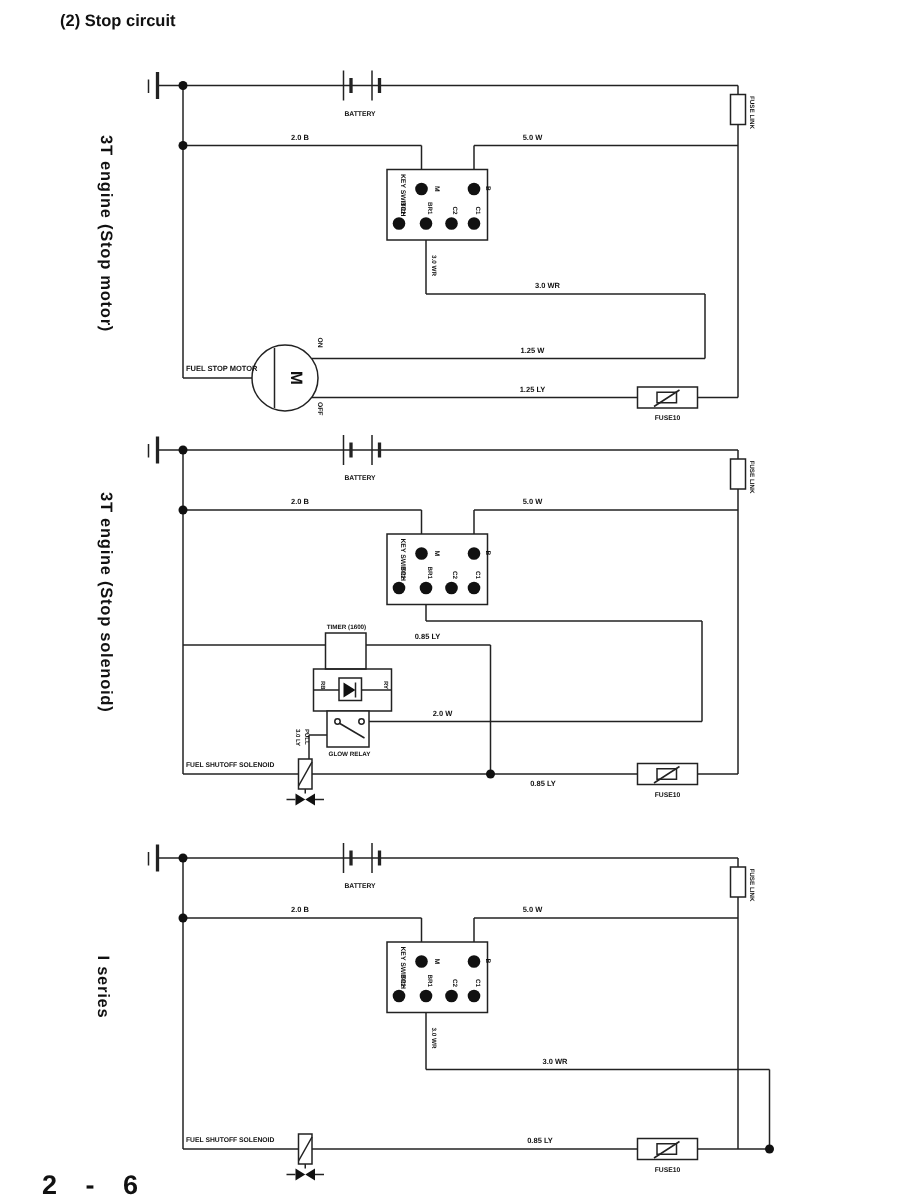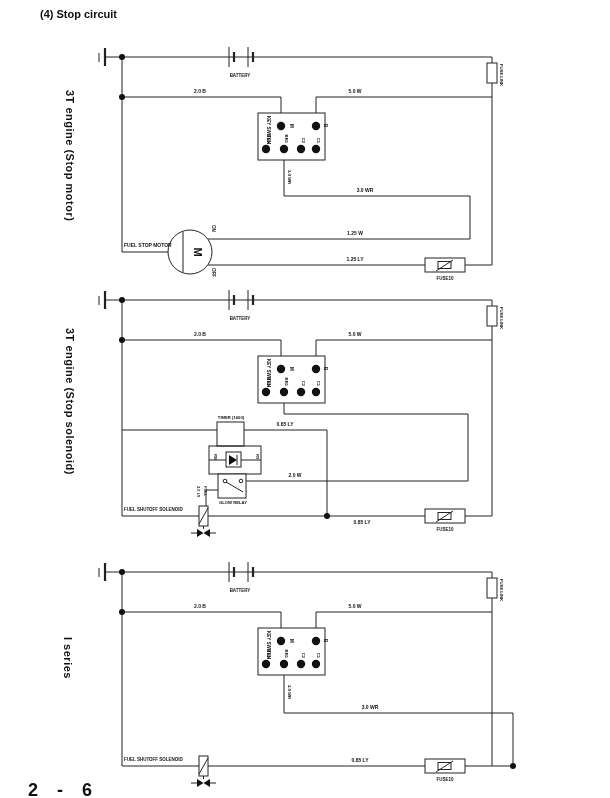--- a/index.html
+++ b/index.html
@@ -14,21 +14,21 @@
   svg .thick{stroke-width:2.2;}
   svg .dot{fill:#111;stroke:none;}
   svg .wbox{fill:#fff;}
   svg .fillb{fill:#111;stroke:none;}
   svg text{fill:#111;stroke:none;font-weight:bold;font-family:"Liberation Sans",sans-serif;}
   .t5{font-size:5px;} .t45{font-size:4.5px;} .t42{font-size:4.2px;} .t4{font-size:4px;} .tm{font-size:11px;}
 </style>
 </head>
 <body>
 
-<div class="title">(4) Stop circuit</div>
+<div class="title">(2) Stop circuit</div>
 <div class="vlabel" style="left:64px;top:90px;">3T engine (Stop motor)</div>
 <div class="vlabel" style="left:64px;top:328px;">3T engine (Stop solenoid)</div>
 <div class="vlabel" style="left:62px;top:637px;">I series</div>
 <div class="pagenum">2 - 6</div>
 
 <svg width="610" height="798" viewBox="0 0 610 798">
 
   <g>
     <g>
       <line x1="99" y1="53" x2="99" y2="62"></line>

